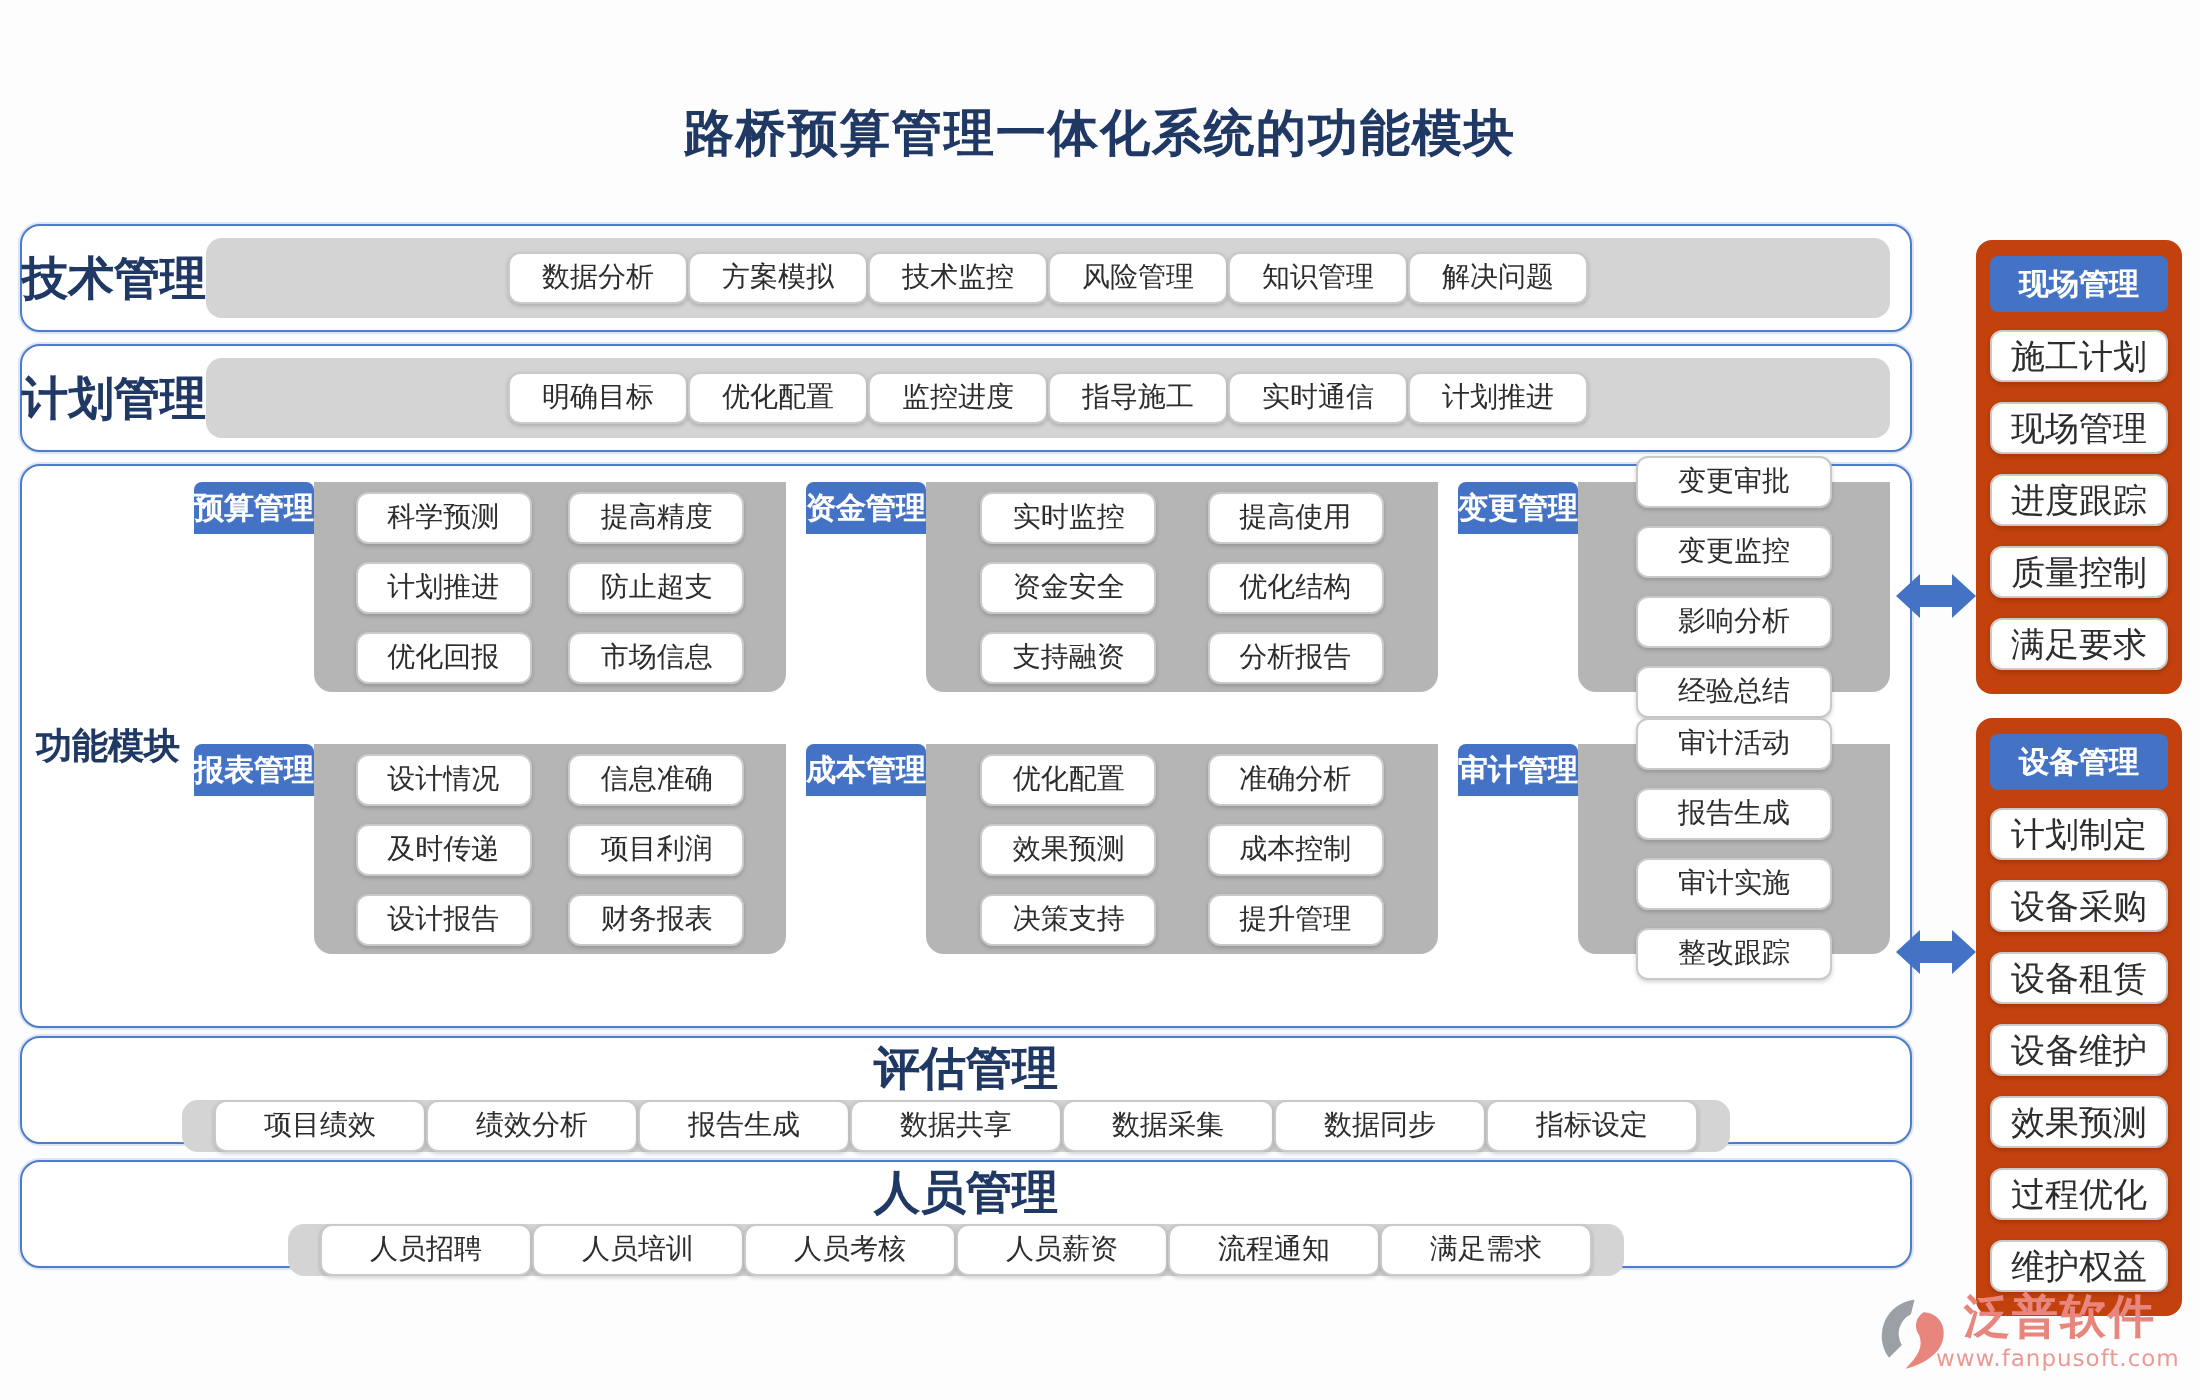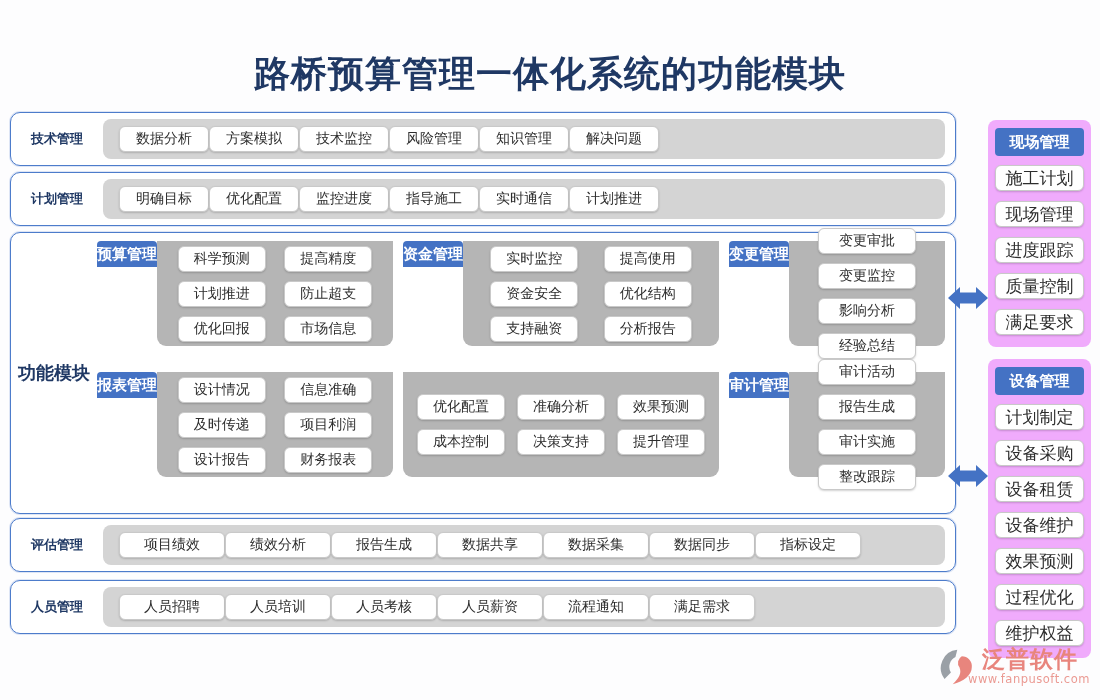--- a/index.html
+++ b/index.html
@@ -3,39 +3,39 @@
 <meta charset="utf-8">
 <style>
   html,body{margin:0;padding:0;}
   body{
     width:1100px;height:700px;position:relative;overflow:hidden;
     background:#fdfdfe;
     font-family:"DejaVu Sans","Liberation Sans",sans-serif;
   }
   .page-title{
     position:absolute;top:50px;left:0;width:1100px;text-align:center;
-    font-size:36px;font-weight:bold;color:#1f3864;letter-spacing:1px;
+    font-size:25px;font-weight:bold;color:#1f3864;letter-spacing:1px;
   }
   
   #top-rows{position:absolute;top:112px;left:10px;width:946px;}
   #bottom-rows{position:absolute;top:518px;left:10px;width:946px;}
   .row-box{
     display:flex;align-items:center;height:54px;background:#fff;
     border:1.6px solid #4d7ccb;border-radius:10px;box-sizing:border-box;
     box-shadow:0 0 0 1px rgba(77,124,203,.18);
     margin-bottom:6px;
   }
-  #bottom-rows .row-box{margin-bottom:8px;}
+  #bottom-rows .row-box{margin-bottom:8px;flex-direction:column;}
   .row-label{
     flex:none;width:92px;text-align:center;
-    font-size:13px;font-weight:bold;color:#1f3864;
+    font-size:23px;font-weight:bold;color:#1f3864;
   }
   .row-bar{
     flex:1;height:40px;margin-right:10px;background:#d4d4d4;border-radius:8px;
-    display:flex;align-items:center;justify-content:flex-start;
+    display:flex;align-items:center;justify-content:center;
     padding:0 16px;box-sizing:border-box;
   }
   .pill{
     background:#ffffff;border:1px solid #c9c9c9;border-radius:6px;
     height:26px;display:flex;align-items:center;justify-content:center;
     font-size:14px;color:#2d2d2d;box-shadow:0 1px 2px rgba(0,0,0,.18);
     box-sizing:border-box;white-space:nowrap;
   }
   .row-pill{padding:0 16px;}
   #bottom-rows .row-pill{padding:0 24px;}
@@ -65,21 +65,21 @@
   .panel-body{
     flex:1;background:#b5b5b5;border-radius:0 0 9px 9px;
     display:flex;flex-wrap:wrap;justify-content:space-evenly;align-content:center;
     gap:9px 4px;padding:4px 6px;
   }
   .panel .pill{width:88px;}
   .panel.cols2 .pill{width:98px;}
   
   #sidebar{position:absolute;left:988px;top:120px;width:103px;}
   .side-section{
-    background:#f0abfc;border-radius:8px;padding:8px 7px 2px 7px;
+    background:#c2410c;border-radius:8px;padding:8px 7px 2px 7px;
     margin-bottom:12px;box-sizing:border-box;
   }
   .side-header{
     height:28px;background:#4472c4;border-radius:4px;color:#fff;
     font-size:15px;font-weight:bold;
     display:flex;align-items:center;justify-content:center;margin-bottom:9px;
   }
   .side-pill{width:100%;margin-bottom:10px;font-size:17px;}
   
   .sync-arrow{position:absolute;width:40px;height:30px;}
@@ -164,20 +164,21 @@
         <div class="panel-body">
           <div class="pill">设计情况</div>
           <div class="pill">信息准确</div>
           <div class="pill">及时传递</div>
           <div class="pill">项目利润</div>
           <div class="pill">设计报告</div>
           <div class="pill">财务报表</div>
         </div>
       </div>
       <div class="panel">
+        <div class="panel-header">成本管理</div>
         <div class="panel-body">
           <div class="pill">优化配置</div>
           <div class="pill">准确分析</div>
           <div class="pill">效果预测</div>
           <div class="pill">成本控制</div>
           <div class="pill">决策支持</div>
           <div class="pill">提升管理</div>
         </div>
       </div>
       <div class="panel cols2">

